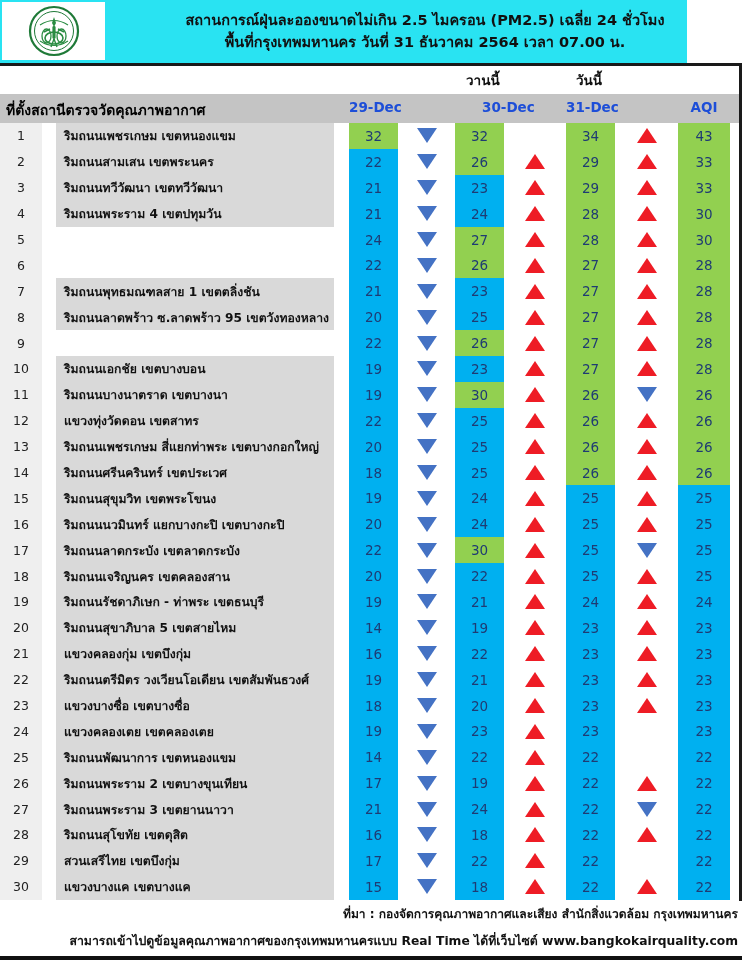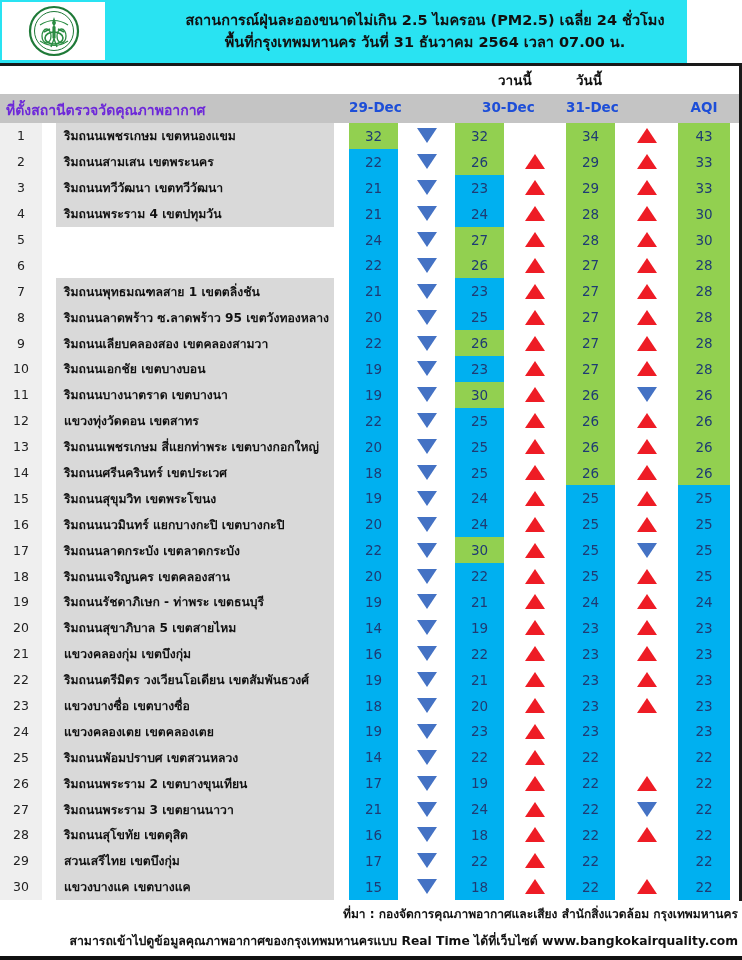--- a/index.html
+++ b/index.html
@@ -52,32 +52,32 @@
   #subhead{
     position:absolute;left:0;top:66px;
     width:742px;height:28px;
     background:#ffffff;
   }
   .subhead-label{
     position:absolute;top:3px;
     font-size:13.5px;font-weight:700;color:#111;
     white-space:nowrap;
   }
-  #subhead-yesterday{left:466px;margin-left:32px;}
+  #subhead-yesterday{left:466px;}
   #subhead-today{left:576px;}
 
   
   #colhead{
     position:absolute;left:0;top:94px;
     width:742px;height:29px;
     background:#c4c4c4;
   }
   #colhead-title{
     position:absolute;left:6px;top:5px;
-    font-size:14px;font-weight:700;color:#6d28d9;
+    font-size:14px;font-weight:700;color:#000000;
     white-space:nowrap;
     font-family:Liberation Serif, serif;
   }
   .colhead-cell{
     position:absolute;top:5px;
     font-size:13.5px;font-weight:700;color:#1d4ed8;
     text-align:center;white-space:nowrap;
   }
 
   
@@ -368,21 +368,20 @@
       </div>
       <div class="cell c-val c-v3 bg-green">27</div>
       <div class="cell c-arrow c-a3">
         <span class="tri tri-up"></span>
       </div>
       <div class="cell c-val c-aqi bg-green">28</div>
       <div class="gutter g2"></div>
     </div>
     <div class="row">
       <div class="cell c-num">9</div>
-      <div class="cell c-name">ริมถนนเลียบคลองสอง เขตคลองสามวา</div>
       <div class="gutter g1"></div>
       <div class="cell c-val c-v1 bg-blue">22</div>
       <div class="cell c-arrow c-a1">
         <span class="tri tri-down"></span>
       </div>
       <div class="cell c-val c-v2 bg-green">26</div>
       <div class="cell c-arrow c-a2">
         <span class="tri tri-up"></span>
       </div>
       <div class="cell c-val c-v3 bg-green">27</div>
@@ -670,21 +669,21 @@
       <div class="cell c-arrow c-a2">
         <span class="tri tri-up"></span>
       </div>
       <div class="cell c-val c-v3 bg-blue">23</div>
       <div class="cell c-arrow c-a3"></div>
       <div class="cell c-val c-aqi bg-blue">23</div>
       <div class="gutter g2"></div>
     </div>
     <div class="row">
       <div class="cell c-num">25</div>
-      <div class="cell c-name">ริมถนนพัอมปราบศ เขตสวนหลวง</div>
+      <div class="cell c-name">ริมถนนพัฒนาการ เขตหนองแขม</div>
       <div class="gutter g1"></div>
       <div class="cell c-val c-v1 bg-blue">14</div>
       <div class="cell c-arrow c-a1">
         <span class="tri tri-down"></span>
       </div>
       <div class="cell c-val c-v2 bg-blue">22</div>
       <div class="cell c-arrow c-a2">
         <span class="tri tri-up"></span>
       </div>
       <div class="cell c-val c-v3 bg-blue">22</div>

